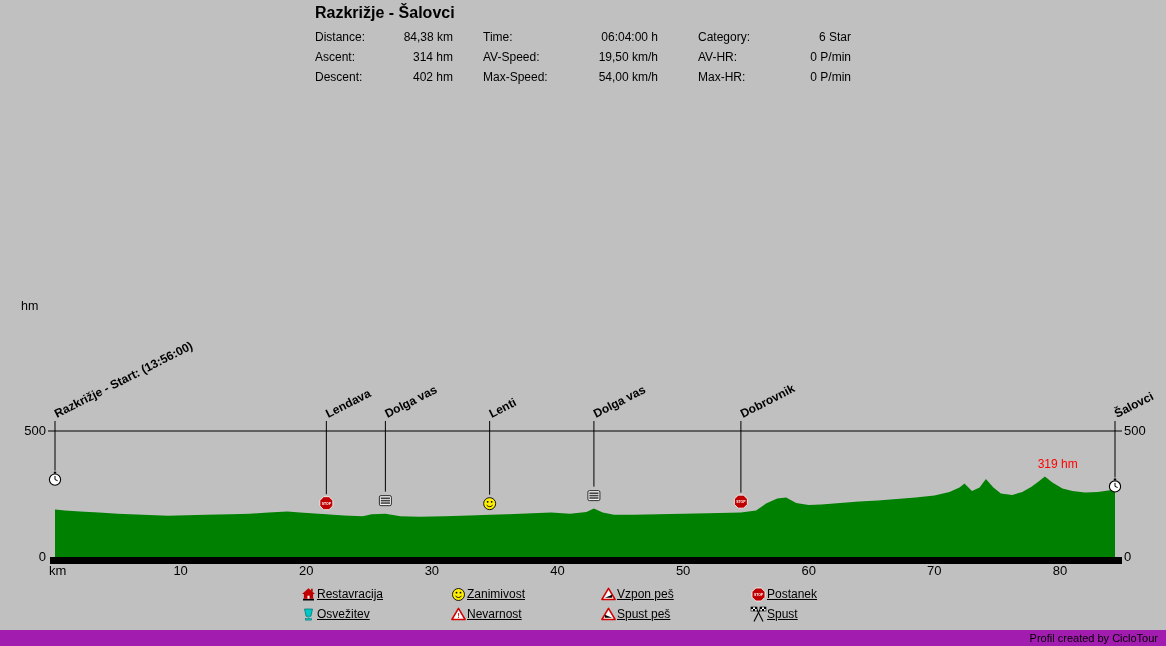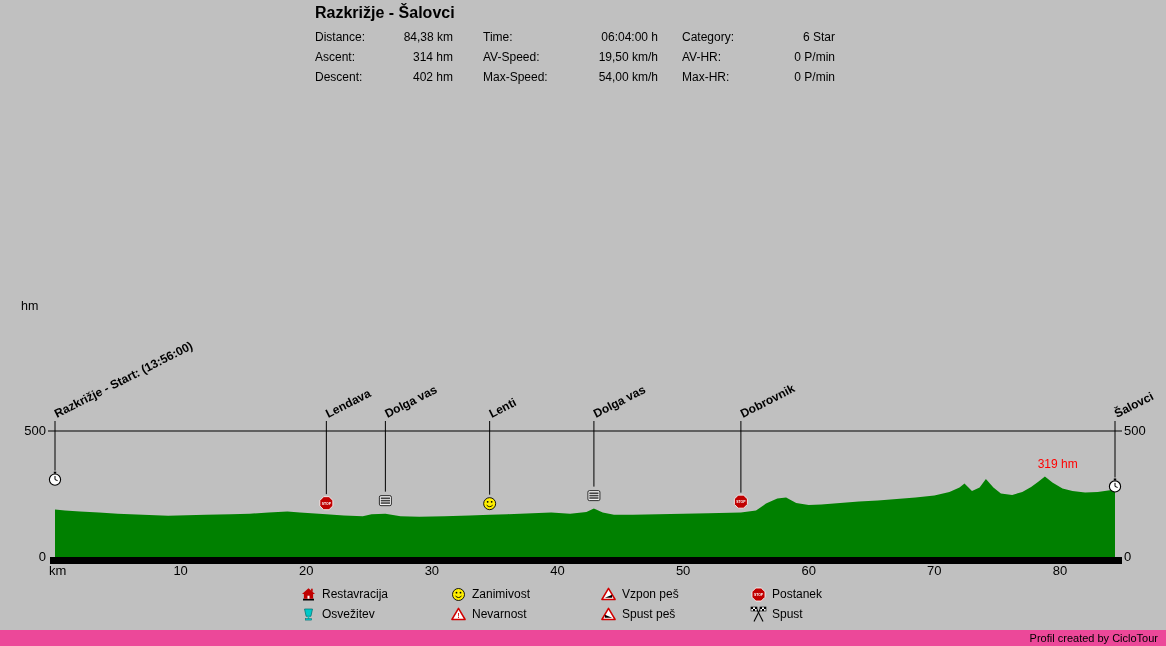--- a/index.html
+++ b/index.html
@@ -2,31 +2,31 @@
 <html><head>
 <meta charset="utf-8">
 <style>
   html,body{margin:0;padding:0;}
   .page{position:relative;width:1166px;height:646px;background:#c0c0c0;overflow:hidden;
         font-family:"Liberation Sans",sans-serif;color:#000;}
   .title{position:absolute;left:315px;top:4px;margin:0;font-size:16px;font-weight:bold;}
   .stats{position:absolute;left:315px;top:29px;display:flex;font-size:12px;}
   .stats-col{display:flex;flex-direction:column;}
   .stats-col0{width:138px;margin-right:30px;}
-  .stats-col1{width:175px;margin-right:24px;}
+  .stats-col1{width:175px;margin-right:40px;}
   .stats-col2{width:153px;}
   .stat-row{display:flex;justify-content:space-between;height:20px;line-height:16px;}
   .stat-value{text-align:left;}
   #chart{position:absolute;left:0;top:0;font-family:"Liberation Sans",sans-serif;}
   .legend{position:absolute;left:300px;top:584px;display:grid;
           grid-template-columns:repeat(4,150px);grid-template-rows:repeat(2,20px);
           grid-auto-flow:column;font-size:12px;}
-  .legend-item{display:flex;align-items:center;gap:5px;height:20px;}
+  .legend-item{display:flex;align-items:center;height:20px;text-decoration:underline;}
   .legend-item svg{flex:0 0 auto;}
-  .footer{position:absolute;left:0;bottom:0;width:1166px;height:16px;background:#ec4899;
+  .footer{position:absolute;left:0;bottom:0;width:1166px;height:16px;background:#a21caf;
           font-size:11px;line-height:16px;text-align:right;box-sizing:border-box;padding-right:8px;margin-top:34px;}
 </style>
 </head>
 <body>
 
 <div class="page">
   <h1 class="title">Razkrižje - Šalovci</h1>
   <div class="stats" id="stats">
       <div class="stats-col stats-col0">
         <div class="stat-row">

